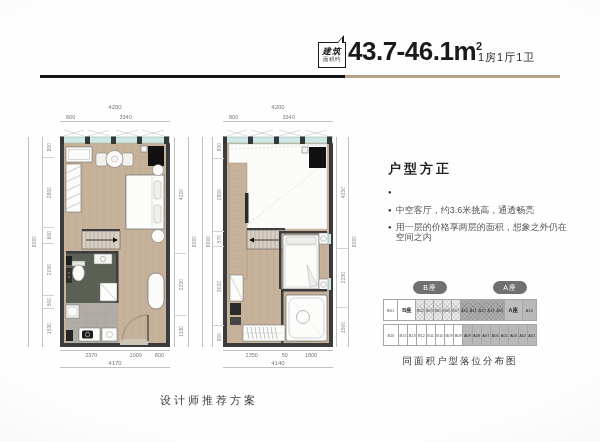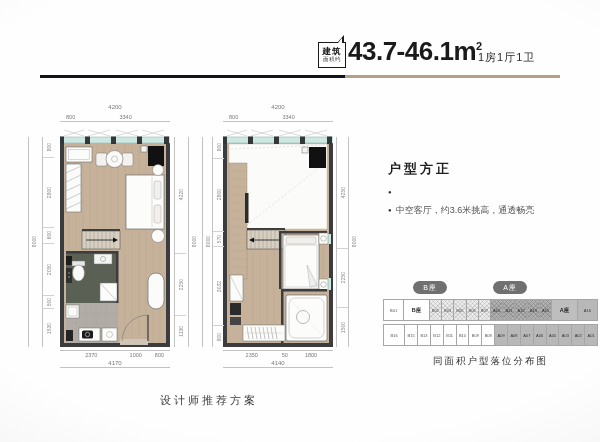--- a/index.html
+++ b/index.html
@@ -7,21 +7,21 @@
   .page{position:relative;width:600px;height:442px;overflow:hidden;
         background:radial-gradient(130% 105% at 50% 45%, #fefefe 52%, #e7e7e7 100%);color:#1a1a1a;}
 
   
   .title{position:absolute;left:64px;top:32px;display:flex;align-items:flex-end;white-space:nowrap;}
   .t-sm{font-size:13px;font-weight:700;letter-spacing:.5px;padding:0 2px 3px 0;}
   .t-big{font-size:31px;font-weight:800;letter-spacing:-1.5px;line-height:27px;transform:scaleX(.94);transform-origin:left bottom;}
   .t-stack{display:inline-flex;flex-direction:column;font-size:8px;font-weight:700;line-height:8.5px;padding-bottom:3px;margin-left:2px;}
   .badge{position:absolute;left:318px;top:42px;width:26px;height:24px;border:1.6px solid #1a1a1a;
          display:flex;flex-direction:column;align-items:center;justify-content:center;background:#fff;}
-  .badge .b1{font-size:8.5px;font-weight:700;line-height:9px;letter-spacing:1px;}
+  .badge .b1{font-size:8.5px;font-weight:700;line-height:9px;letter-spacing:1px;font-style:italic;}
   .badge .b2{font-size:5.5px;line-height:7px;letter-spacing:.5px;color:#222;}
   .badge::after{content:"";position:absolute;bottom:100%;right:1px;border-left:7px solid transparent;border-bottom:8px solid #1a1a1a;}
   .badge::before{content:"";position:absolute;bottom:100%;right:3px;z-index:1;border-left:4px solid transparent;border-bottom:5px solid #fff;}
   .area{position:absolute;left:348px;top:36px;font-size:26px;font-weight:800;letter-spacing:-.5px;}
   .area sup{font-size:11px;font-weight:700;}
   .rooms{position:absolute;left:478px;top:50px;font-size:11px;letter-spacing:1px;color:#2b2b2b;}
   .divider{position:absolute;left:40px;top:75px;width:520px;height:3px;
            background:linear-gradient(90deg,#141418 0,#141418 305px,#b5a286 305px,#b5a286 100%);}
 
   
@@ -42,21 +42,21 @@
   .vlab,.volab{writing-mode:vertical-rl;transform:rotate(180deg);font-size:5px;color:#8a8a8a;white-space:nowrap;}
 
   
   .analysis{position:absolute;left:388px;top:160px;width:180px;}
   .an-title{font-size:13px;font-weight:700;letter-spacing:3px;color:#1f1f1f;}
   .bullets{margin-top:10px;}
   .bullet{display:flex;align-items:flex-start;margin-bottom:8px;font-size:9px;color:#555;line-height:9.5px;}
   .dot{font-size:6px;color:#333;margin-right:4px;line-height:9.5px;}
 
   
-  .dist{position:absolute;left:383px;top:281px;width:215px;}
+  .dist{position:absolute;left:383px;top:281px;width:154px;}
   .pills{display:flex;height:13px;}
   .pill{background:#707070;color:#fff;border-radius:8px;font-size:7px;width:34px;height:13px;
         display:flex;align-items:center;justify-content:center;letter-spacing:1px;}
   .pill-b{margin-left:30px;} .pill-a{margin-left:46px;}
   .u-grid{margin-top:5px;}
   .u-row{display:flex;height:22px;}
   .u-row + .u-row{margin-top:3px;}
   .ucell{flex-basis:0;border:1px solid #a6a6a6;margin-left:-1px;display:flex;align-items:center;
          justify-content:center;background:#fff;font-size:4px;color:#555;overflow:hidden;}
   .ucell:first-child{margin-left:0;}
@@ -333,20 +333,24 @@
   <div class="analysis">
     <div class="an-title">户型方正</div>
     <div class="bullets">
         <div class="bullet">
         <span class="dot">●</span>
       </div>
         <div class="bullet">
         <span class="dot">●</span>
         <span class="btxt">中空客厅，约3.6米挑高，通透畅亮</span>
       </div>
+        <div class="bullet">
+        <span class="dot">●</span>
+        <span class="btxt">用一层的价格享两层的面积，想象之外仍在空间之内</span>
+      </div>
       </div>
   </div>
 
   <div class="dist">
     <div class="pills">
       <div class="pill pill-b">B座</div>
       <div class="pill pill-a">A座</div>
     </div>
     <div class="u-grid">
       <div class="u-row">

